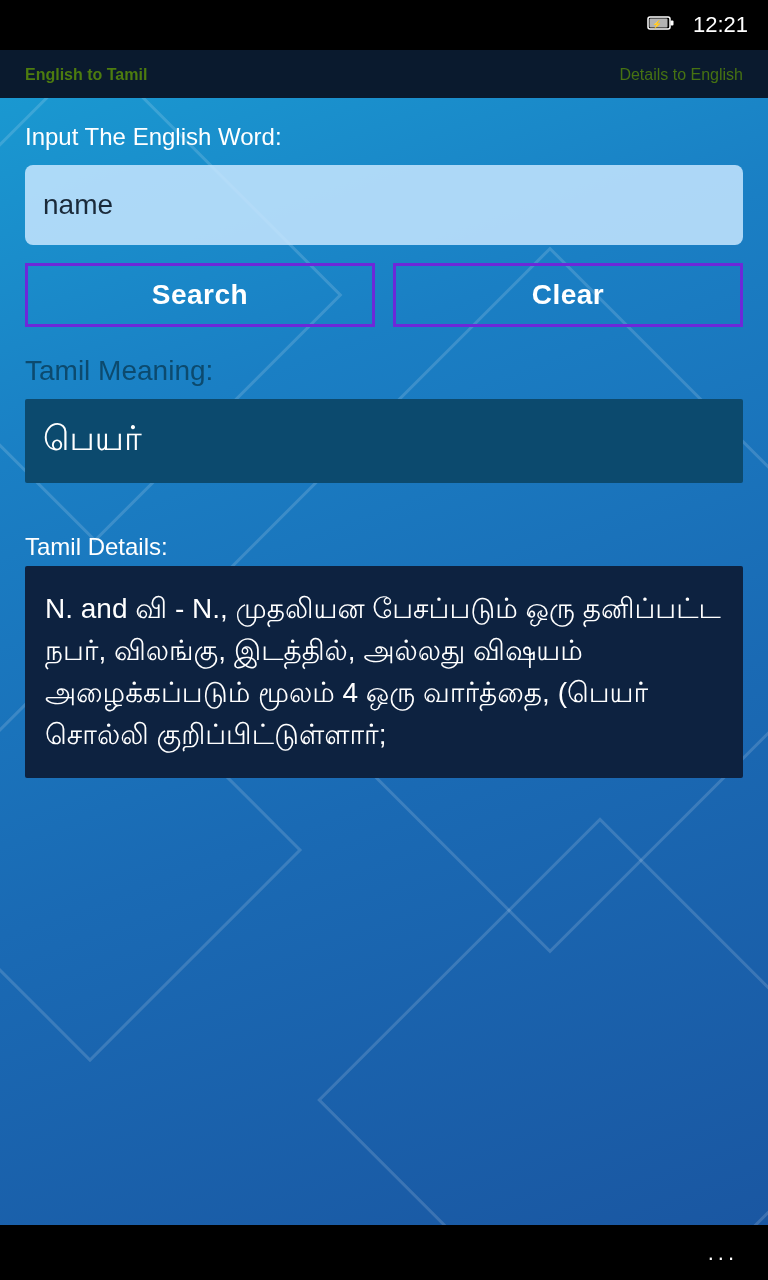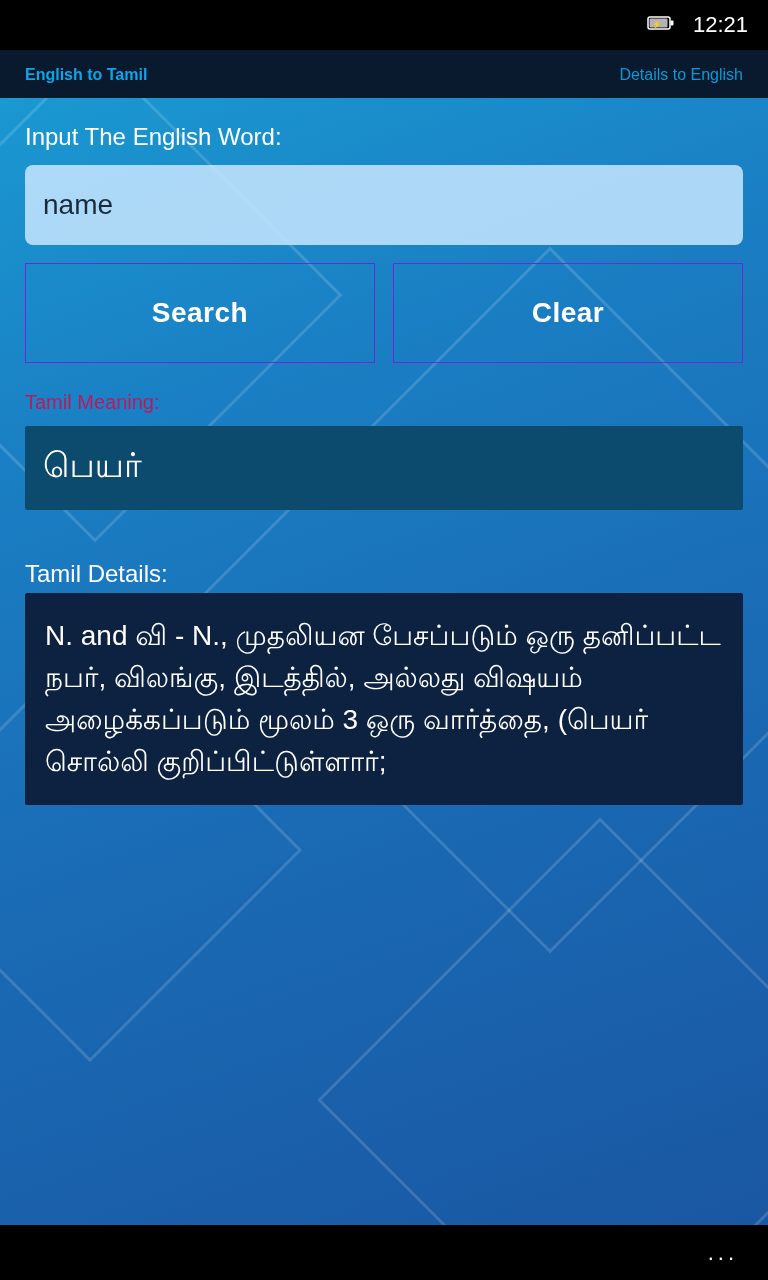--- a/index.html
+++ b/index.html
@@ -92,21 +92,21 @@
       line-height: 1.3;
     }
 
     .header-tabs {
       display: flex;
       justify-content: space-between;
       margin-top: 4px;
     }
 
     .header-tab {
-      color: #0ea5e9;
+      color: #4d7c0f;
       font-size: 16px;
       font-weight: 400;
       opacity: 0.9;
       cursor: pointer;
     }
 
     .header-tab.active {
       opacity: 1;
       font-weight: 600;
     }
@@ -138,33 +138,33 @@
     }
 
     .buttons-row {
       display: flex;
       gap: 18px;
       margin-top: 18px;
     }
 
     .btn-search, .btn-clear {
       flex: 1;
-      height: 100px;
+      height: 64px;
       background: transparent;
-      border: 1px solid #6d28d9;
+      border: 3px solid #6d28d9;
       color: white;
       font-size: 28px;
       font-weight: 600;
       cursor: pointer;
       letter-spacing: 0.5px;
     }
 
     .section-label {
-      color: #be185d;
-      font-size: 20px;
+      color: #0c4a6e;
+      font-size: 28px;
       font-weight: 400;
       margin-top: 28px;
       margin-bottom: 12px;
     }
 
     .meaning-box {
       width: 100%;
       background: #0c4a6e;
       padding: 20px 18px;
       border-radius: 2px;
@@ -265,20 +265,20 @@
 
   <div class="section-label">Tamil Meaning:</div>
 
   <div class="meaning-box">
     <span class="meaning-text">பெயர்</span>
   </div>
 
   <div class="details-label">Tamil Details:</div>
 
   <div class="details-box">
-    <span class="details-text">N. and வி - N., முதலியன பேசப்படும் ஒரு தனிப்பட்ட நபர், விலங்கு, இடத்தில், அல்லது விஷயம் அழைக்கப்படும் மூலம் 3 ஒரு வார்த்தை, (பெயர் சொல்லி குறிப்பிட்டுள்ளார்;</span>
+    <span class="details-text">N. and வி - N., முதலியன பேசப்படும் ஒரு தனிப்பட்ட நபர், விலங்கு, இடத்தில், அல்லது விஷயம் அழைக்கப்படும் மூலம் 4 ஒரு வார்த்தை, (பெயர் சொல்லி குறிப்பிட்டுள்ளார்;</span>
   </div>
 
 </div>
 
 <div class="bottom-bar">
   <span class="dots-menu">...</span>
 </div>
 
 </body></html>

